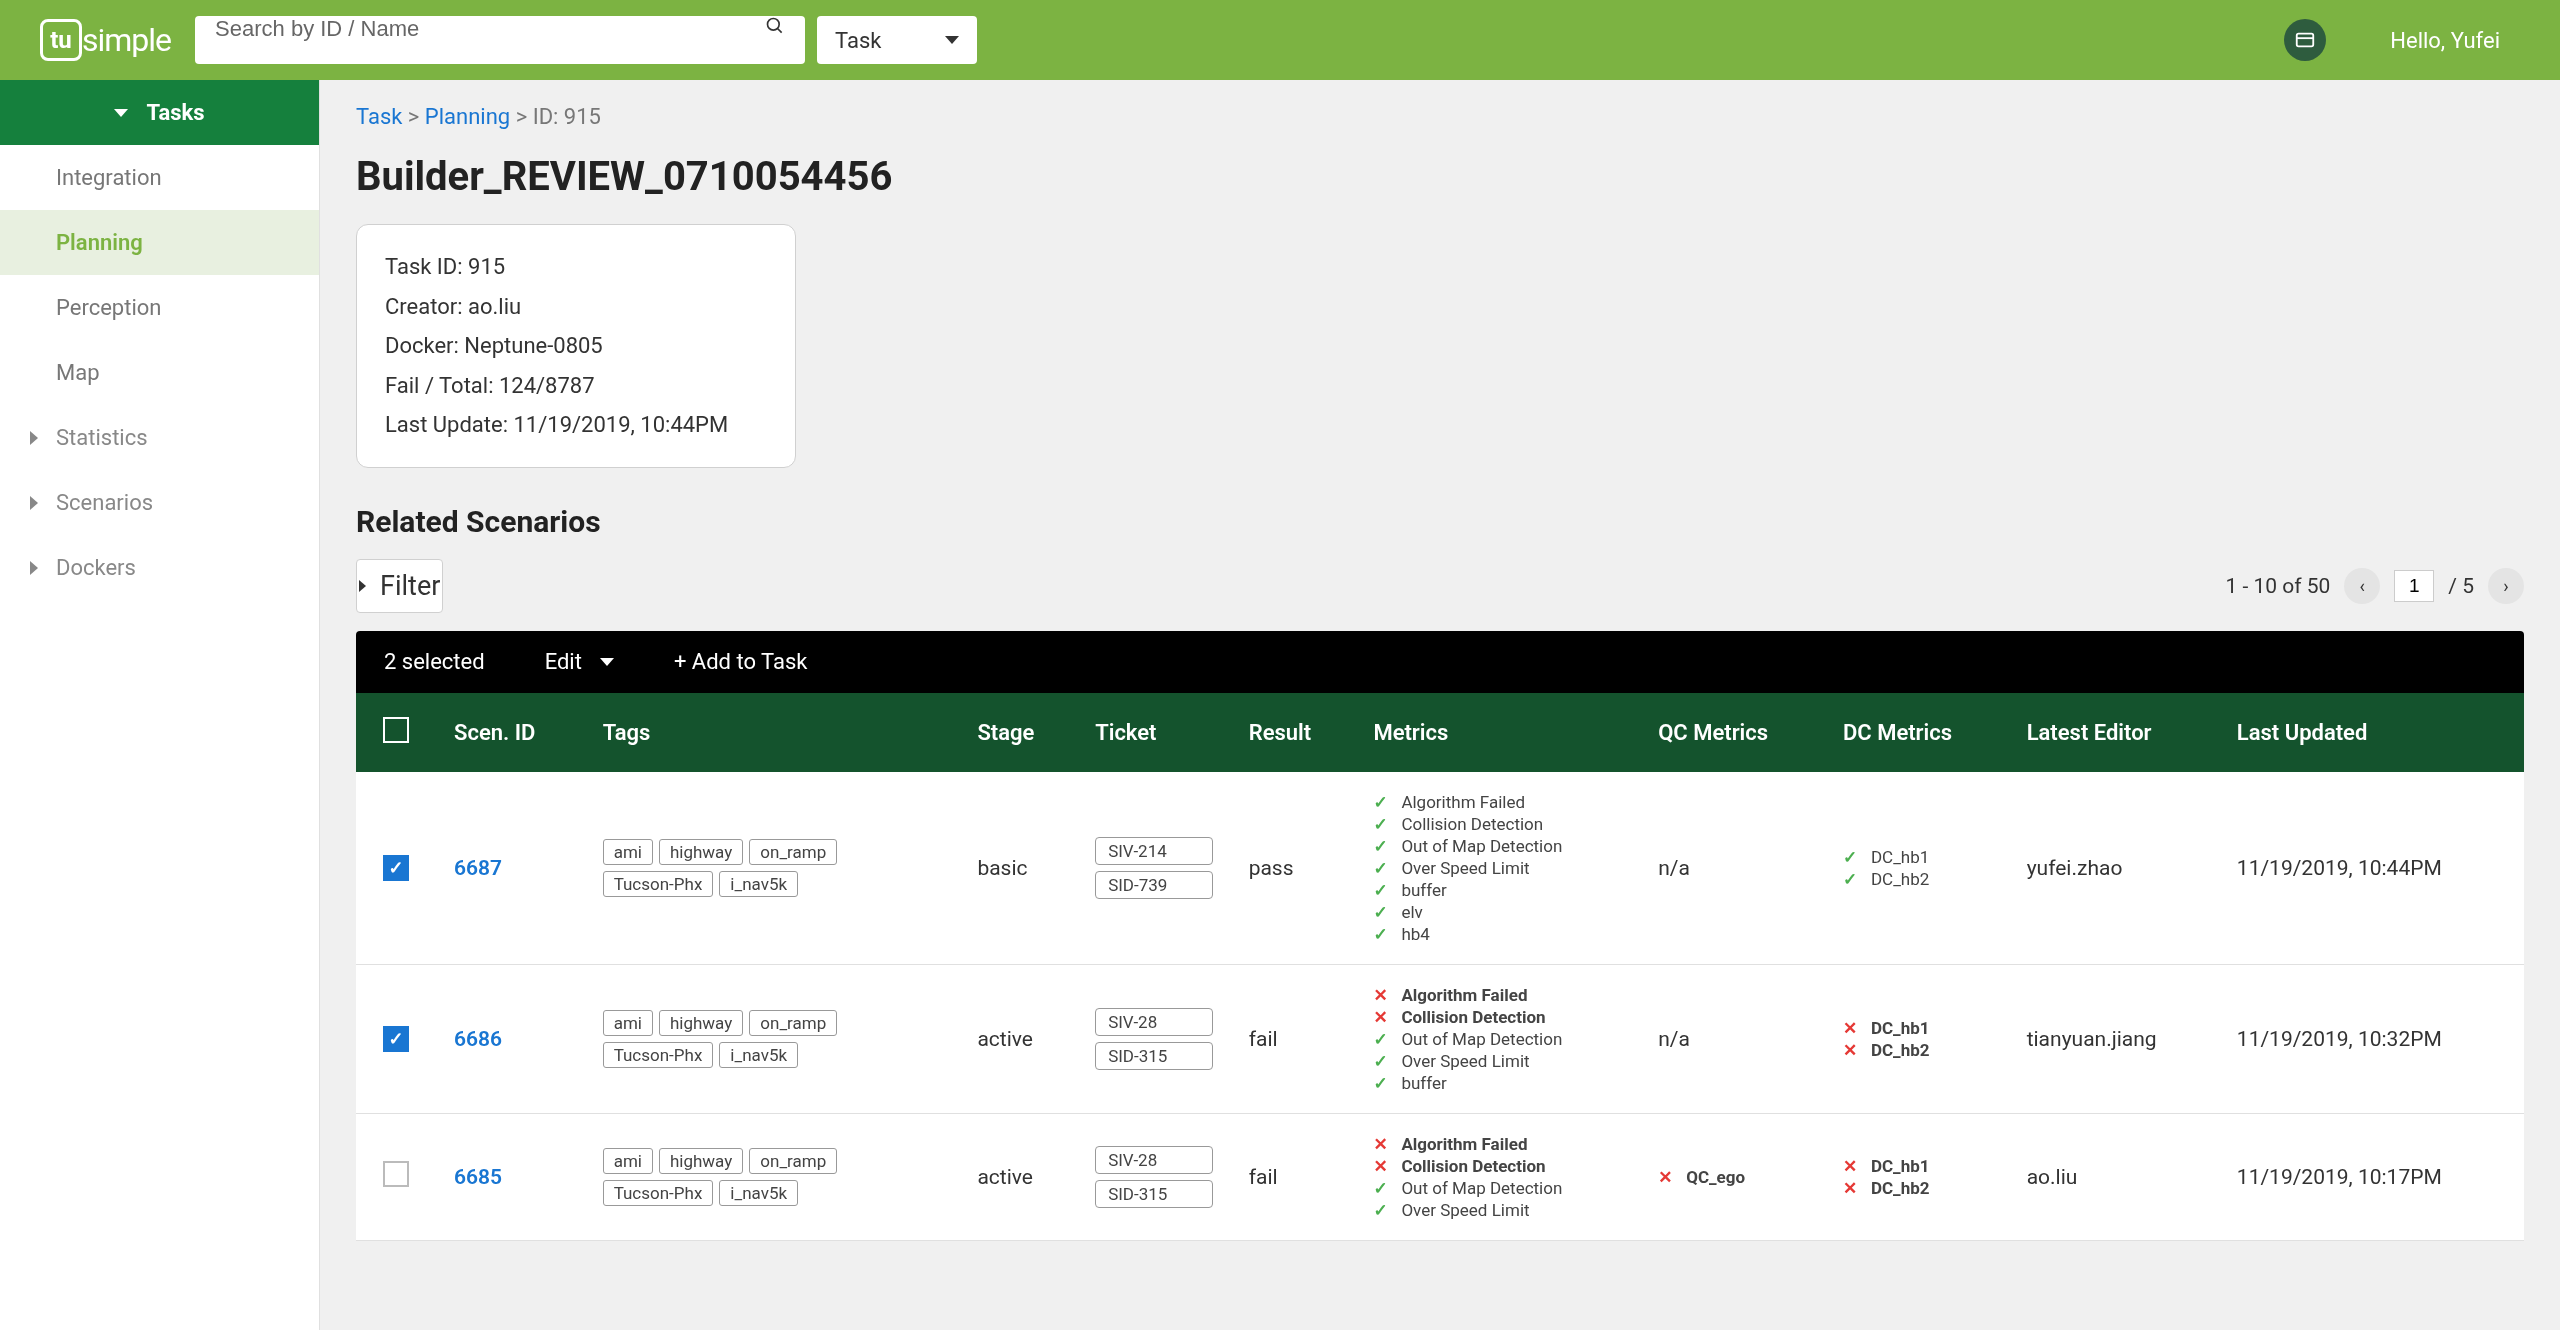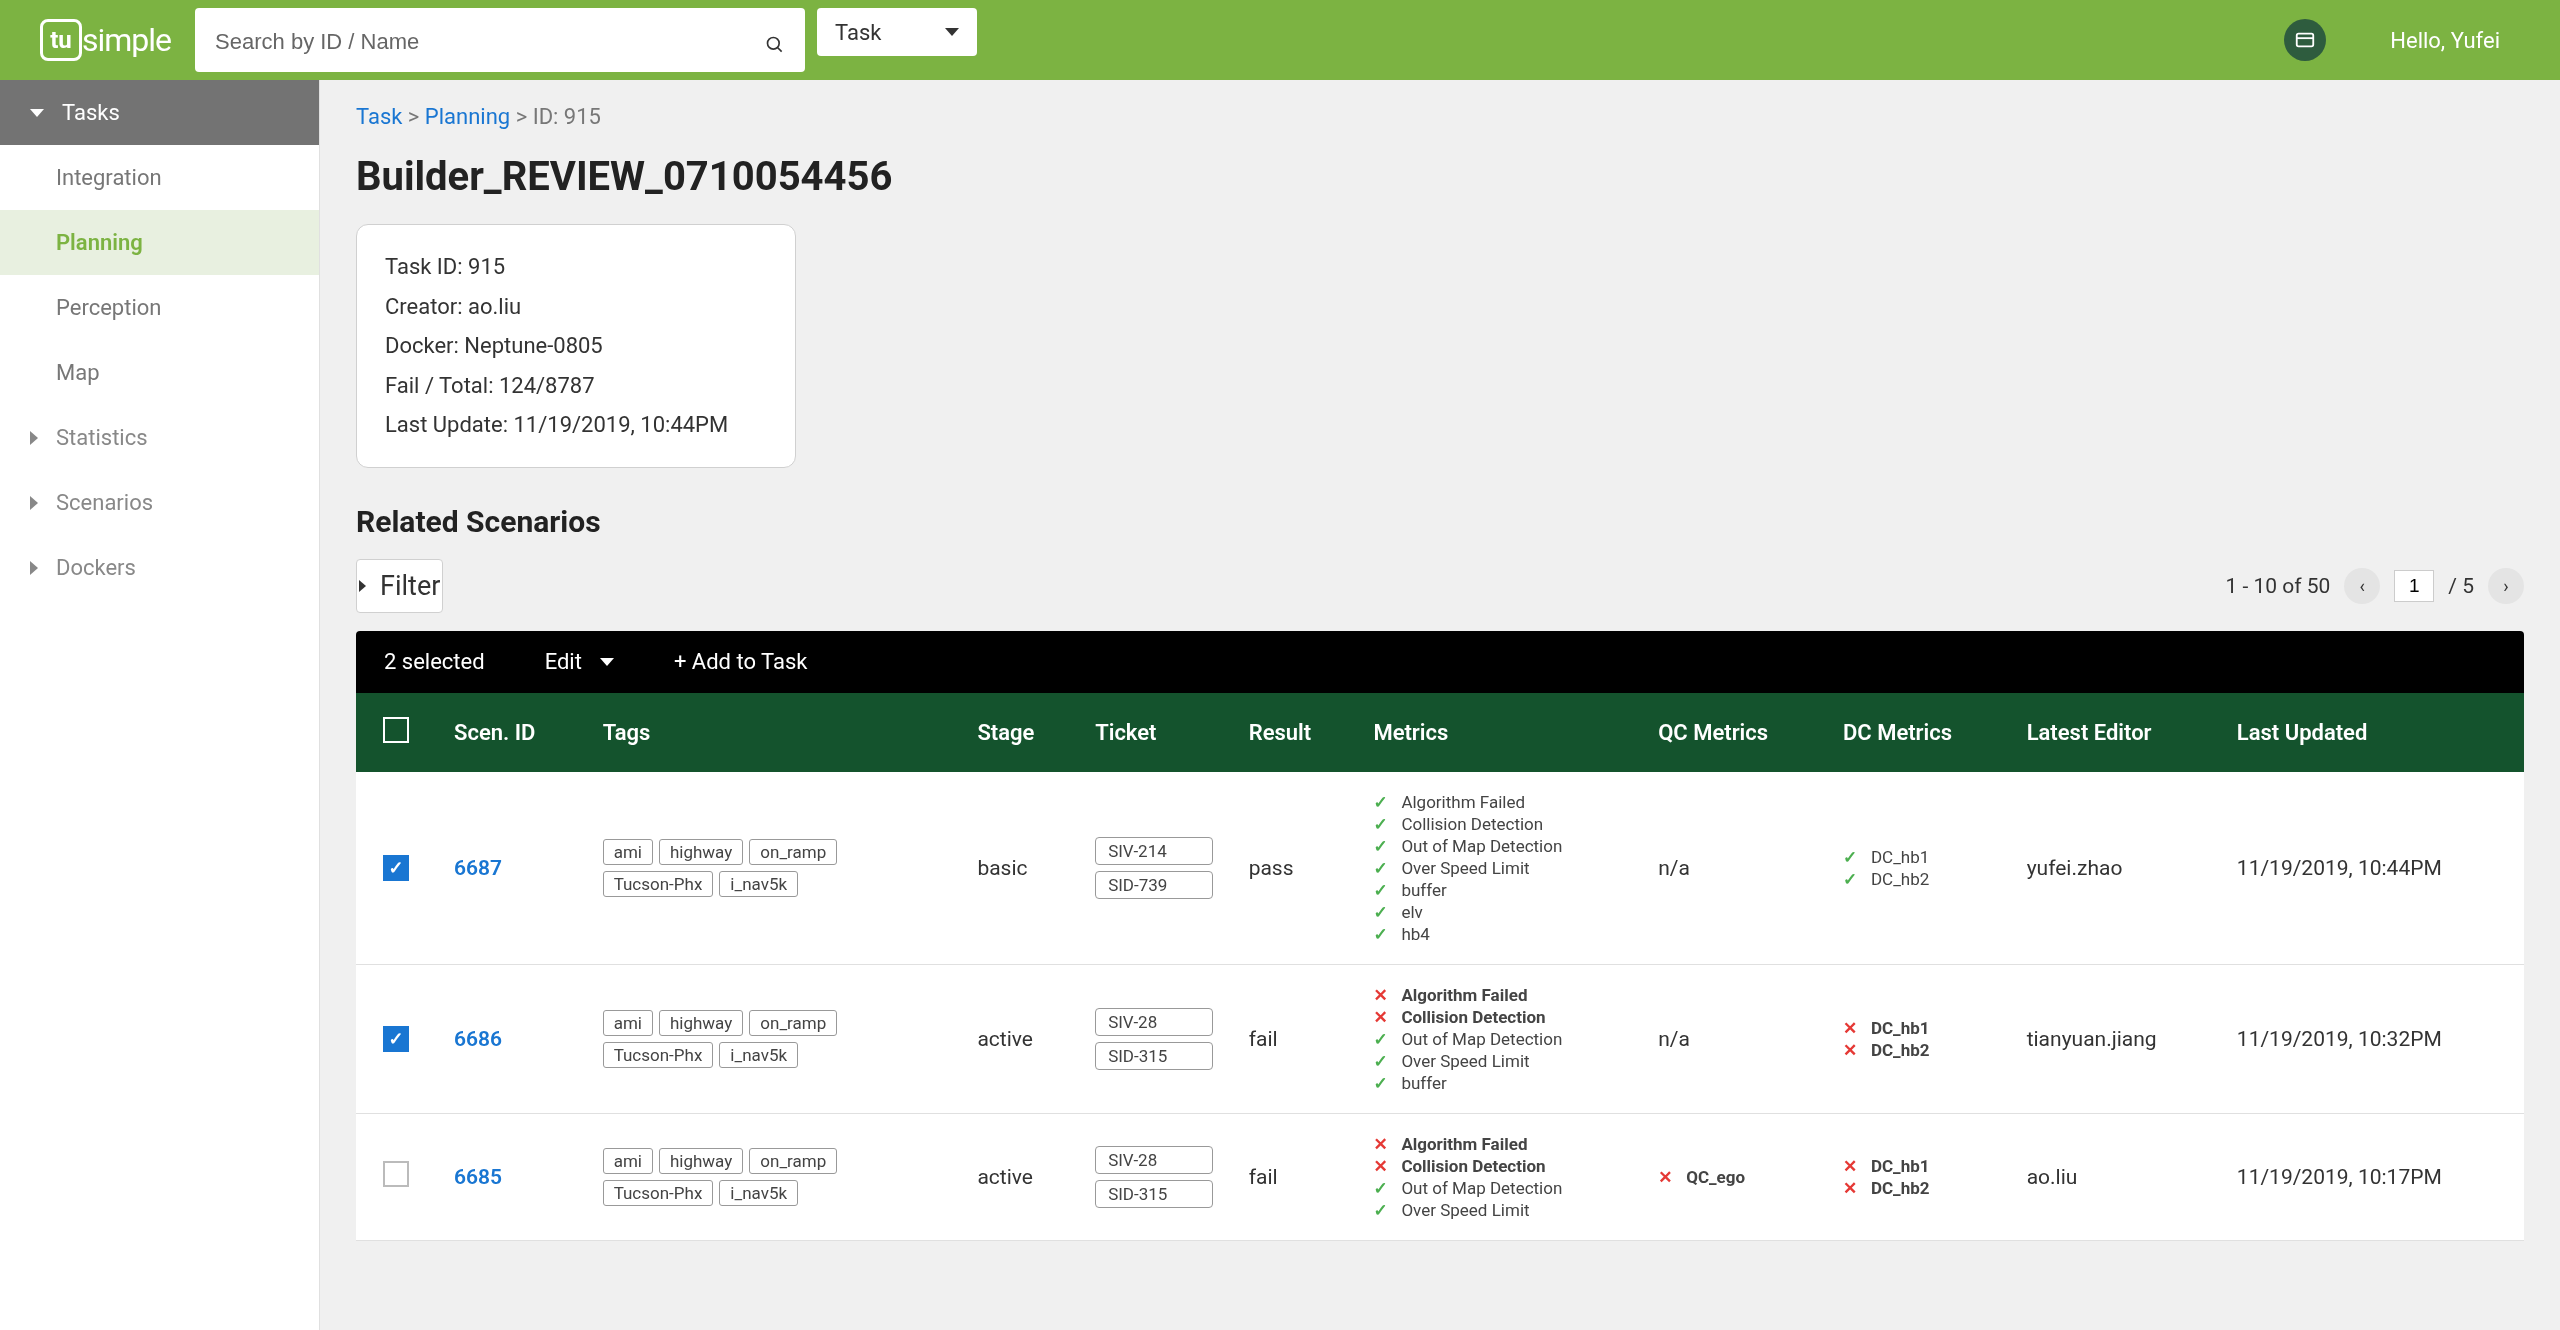--- a/index.html
+++ b/index.html
@@ -4,35 +4,35 @@
 <style>
 * { box-sizing: border-box; margin: 0; padding: 0; }
 body { font-family: -apple-system, BlinkMacSystemFont, "Segoe UI", Roboto, sans-serif; background: #f0f0f0; color: #333; }
 
 .topbar { background: #7cb342; height: 80px; display: flex; align-items: center; padding: 0 40px; gap: 24px; }
 .logo { display: flex; align-items: center; }
 .logo-mark { width: 42px; height: 42px; border: 3px solid #fff; border-radius: 8px; display: flex; align-items: center; justify-content: center; color: #fff; font-weight: bold; font-size: 24px; }
 .logo-text { color: #fff; font-size: 32px; font-weight: 400; letter-spacing: -1px; }
 
 .search-group { display: flex; gap: 12px; flex: 0 0 auto; }
-.search-box { background: #fff; border-radius: 4px; width: 610px; height: 64px; display: flex; align-items: flex-end; padding: 17px 20px; }
+.search-box { background: #fff; border-radius: 4px; width: 610px; height: 48px; display: flex; align-items: flex-start; padding: 0 20px; }
 .search-input { border: none; outline: none; flex: 1; font-size: 22px; color: #555; }
 .search-input::placeholder { color: #666; }
 .search-icon { width: 20px; height: 20px; }
 
 .task-dd { background: #fff; border-radius: 4px; width: 160px; height: 48px; display: flex; align-items: center; justify-content: space-between; padding: 0 18px; font-size: 22px; cursor: pointer; }
 
 .topbar-spacer { flex: 1; }
 .topbar-icon { width: 42px; height: 42px; background: #2e5c3e; border-radius: 50%; display: flex; align-items: center; justify-content: center; cursor: pointer; }
 .hello { color: #fff; font-size: 22px; margin-left: 40px; margin-right: 20px; }
 
 .layout { display: flex; }
 .sidebar { width: 320px; background: #fff; min-height: calc(100vh - 80px); border-right: 1px solid #e0e0e0; }
 .sb-item { display: flex; align-items: center; padding: 20px 30px; font-size: 22px; cursor: pointer; gap: 18px; }
-.sb-item.header { background: #737373; color: #fff; font-weight: 400; }
+.sb-item.header { background: #15803d; color: #fff; font-weight: 700; justify-content: center; }
 .sb-item.sub { padding-left: 56px; color: #777; }
 .sb-item.sub.active { background: #e8f0e0; color: #7cb342; font-weight: 600; }
 .sb-caret { width: 0; height: 0; }
 .sb-caret.down { border-left: 7px solid transparent; border-right: 7px solid transparent; border-top: 8px solid currentColor; }
 .sb-caret.right { border-top: 7px solid transparent; border-bottom: 7px solid transparent; border-left: 8px solid #888; }
 .sb-item.muted { color: #888; }
 
 .main { flex: 1; padding: 24px 36px; }
 .breadcrumb { font-size: 22px; color: #777; margin-bottom: 18px; }
 .breadcrumb a { color: #1976d2; text-decoration: none; }

